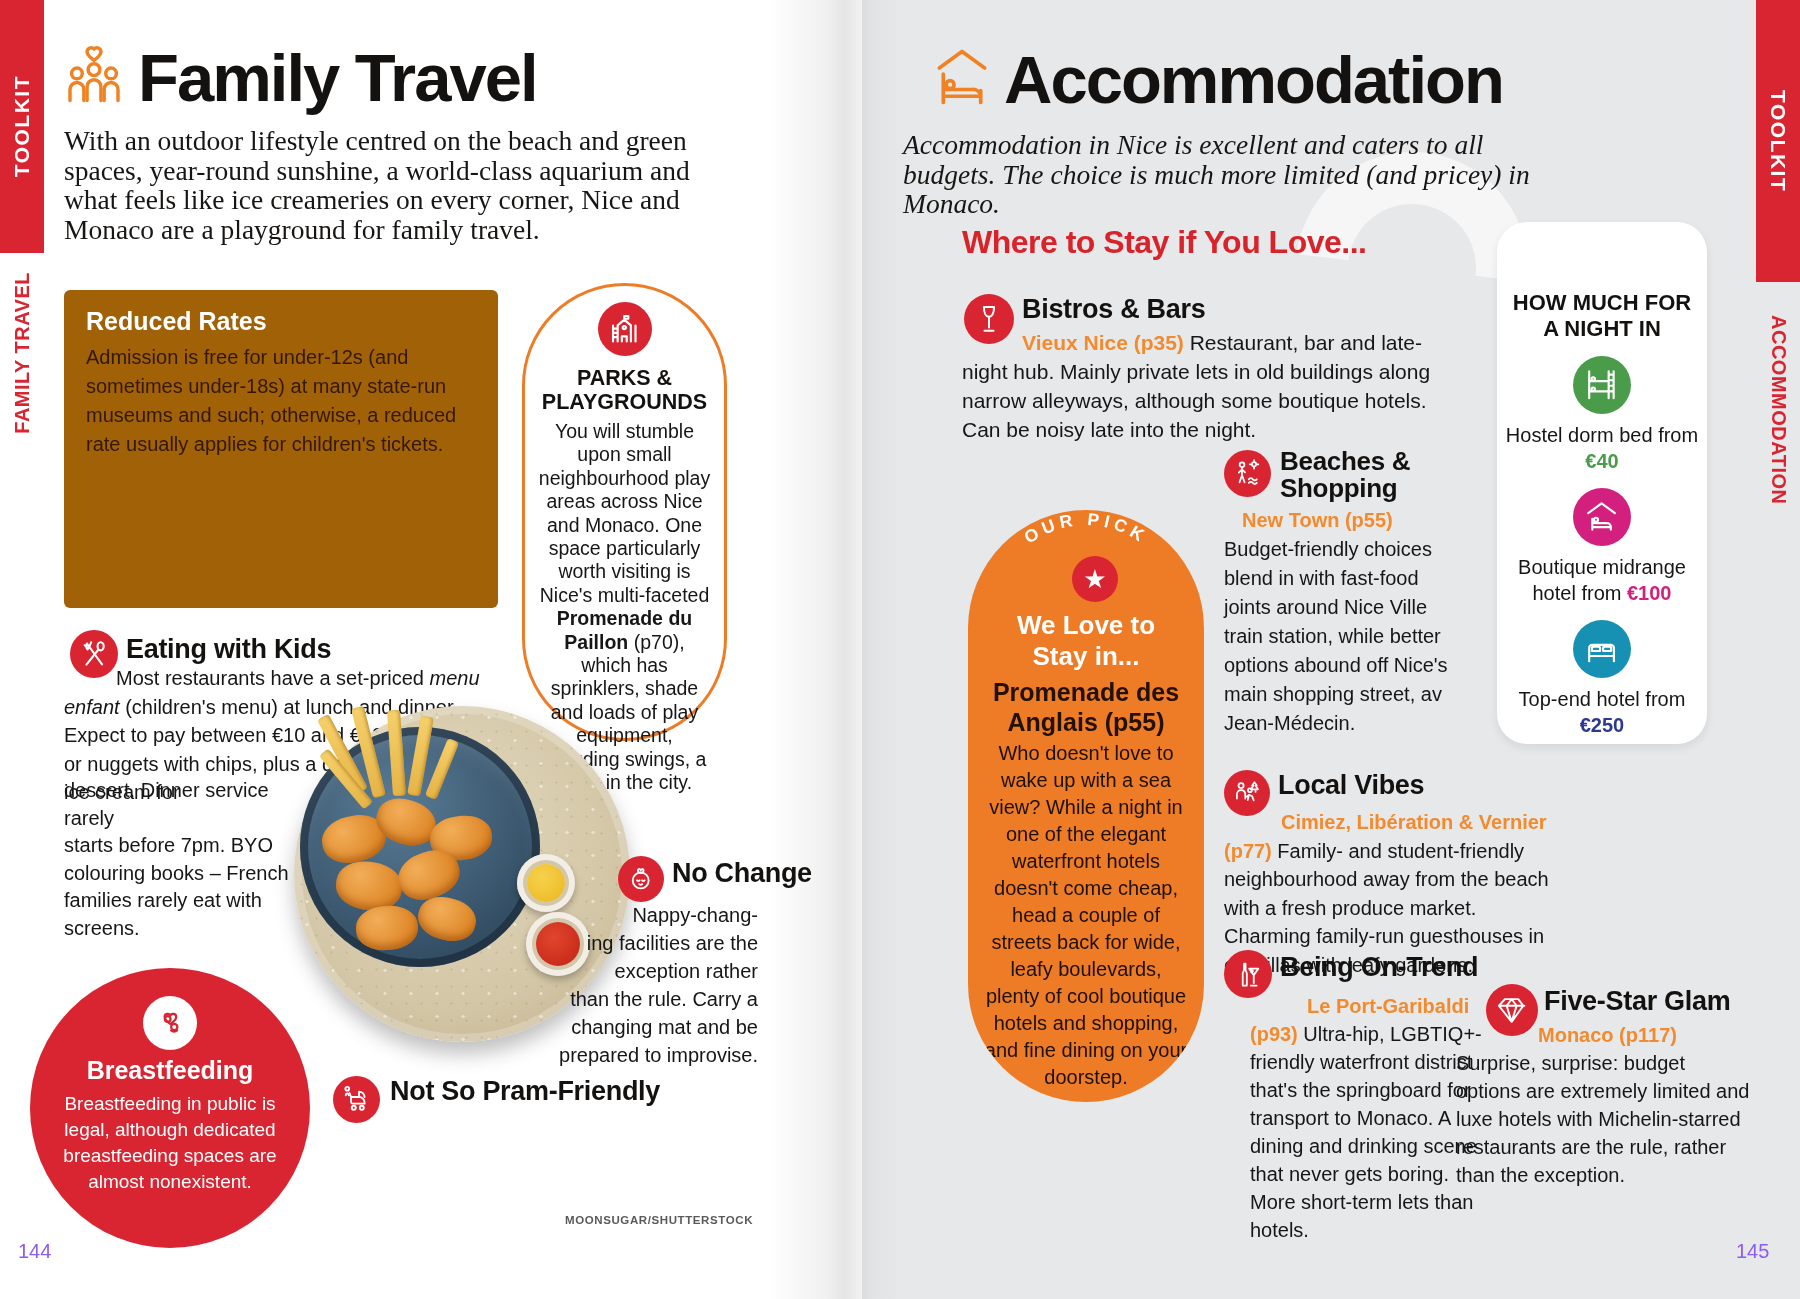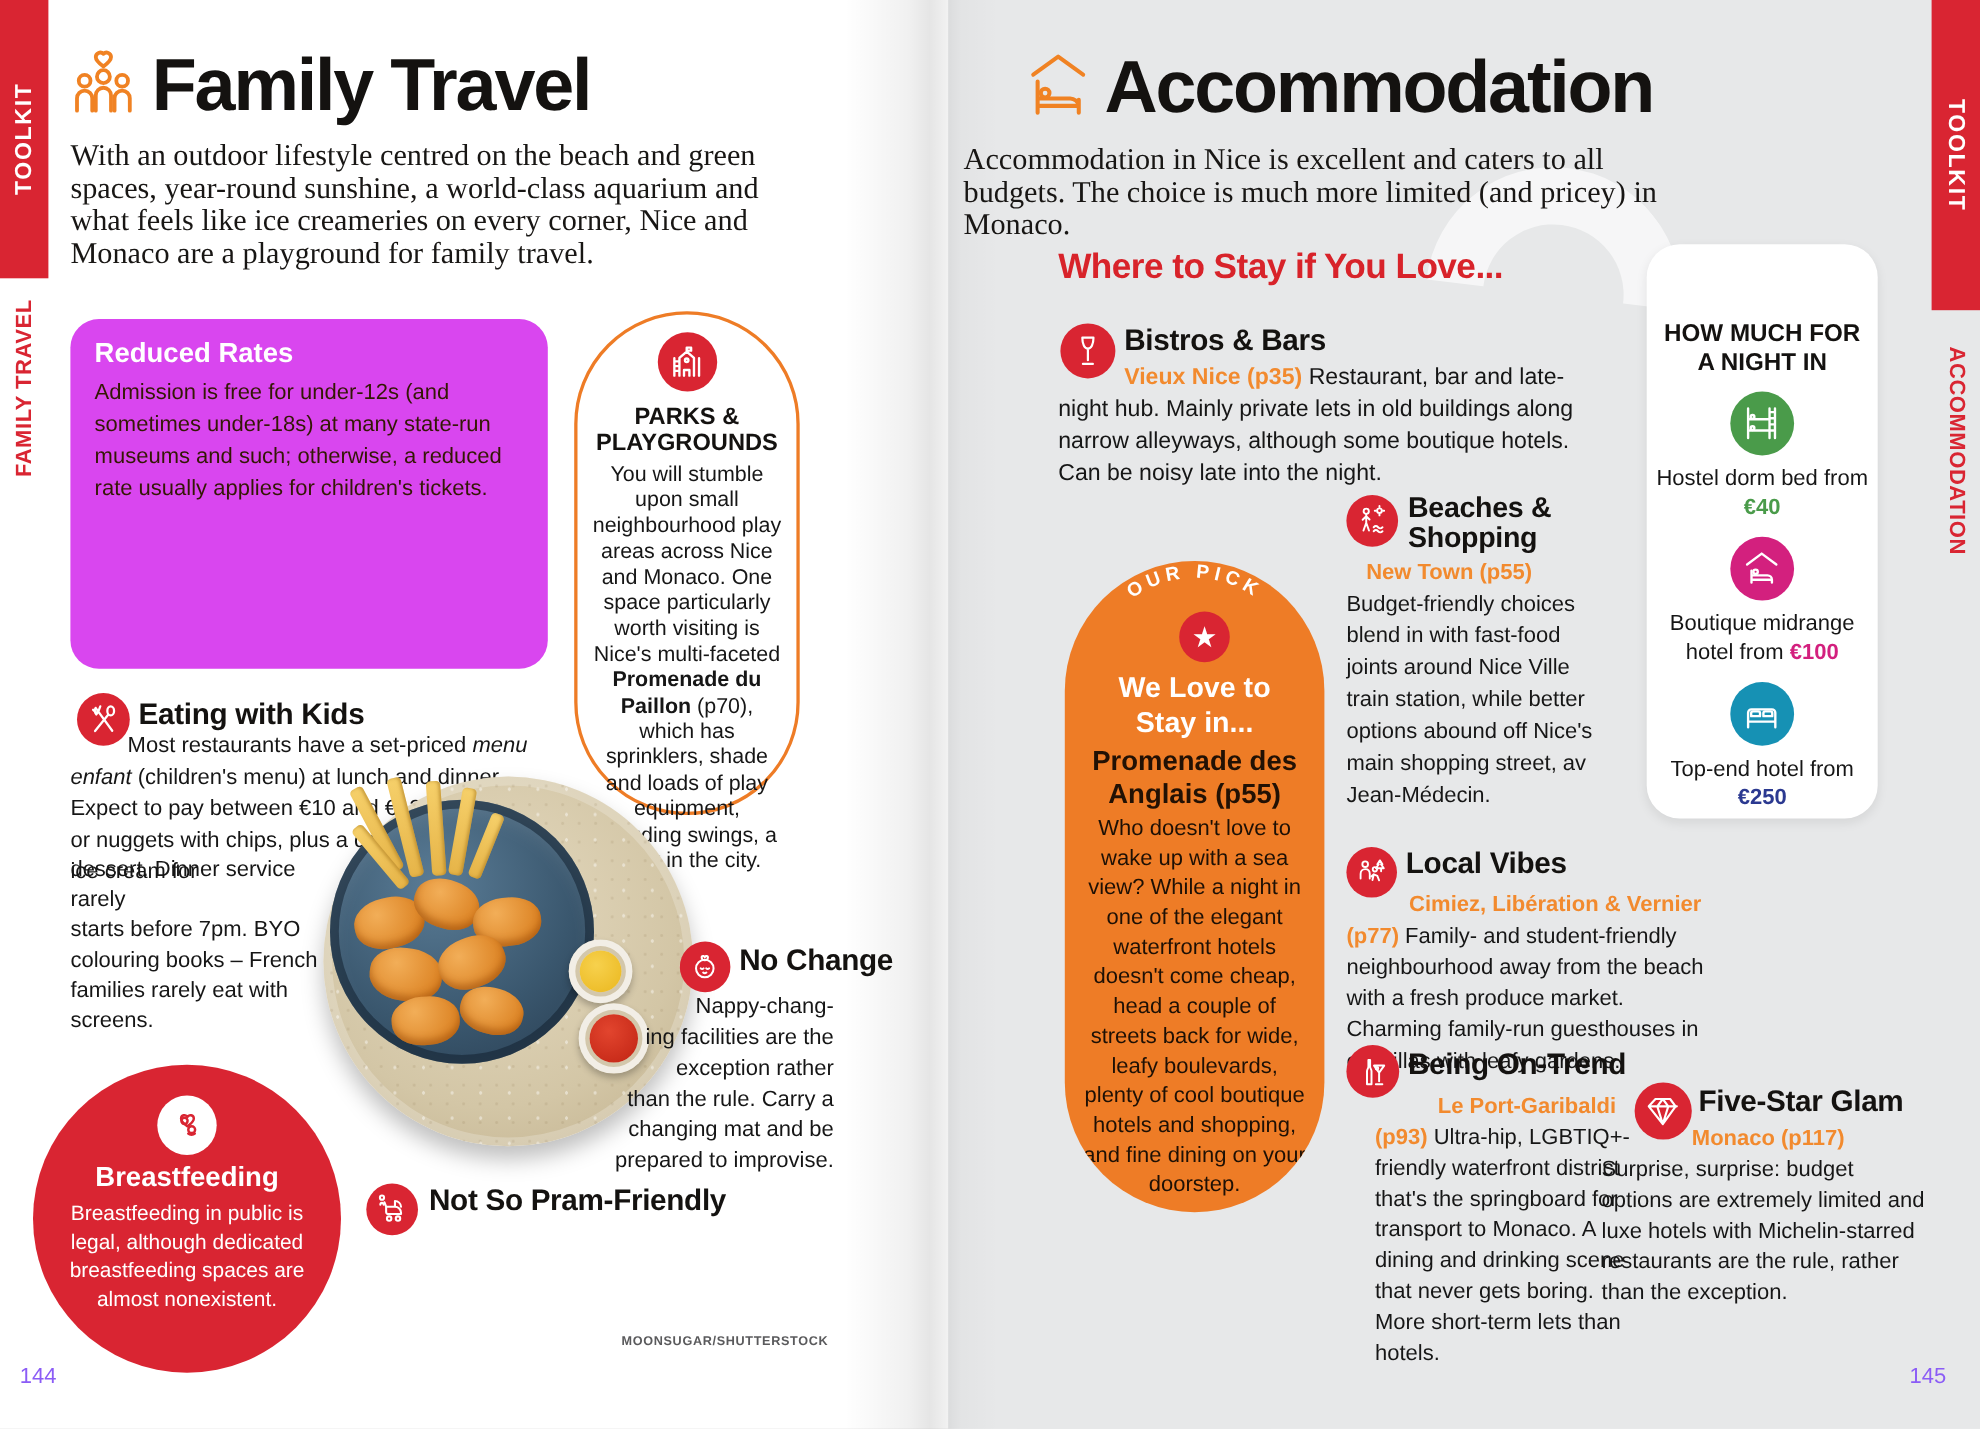--- a/index.html
+++ b/index.html
@@ -20,21 +20,21 @@
   .redhead{color:#d8232a;font-weight:700;font-size:32px;letter-spacing:-.5px;white-space:nowrap;}
   
   .ic{border-radius:50%;background:#d92532;display:flex;align-items:center;justify-content:center;}
   .ic svg{width:64%;height:64%;}
   
   .tab{background:#d92532;color:#fff;display:flex;align-items:center;justify-content:center;font-weight:700;font-size:21px;letter-spacing:1.5px;}
   .side-label{color:#d92532;font-weight:700;font-size:20px;letter-spacing:.5px;display:flex;align-items:center;justify-content:center;}
   .vert-up{writing-mode:vertical-rl;transform:rotate(180deg);}
   .vert-down{writing-mode:vertical-rl;}
   
-  .rr-box{background:#d946ef;border-radius:26px;padding:17px 22px;box-sizing:border-box;}
+  .rr-box{background:#a16207;border-radius:6px;padding:17px 22px;box-sizing:border-box;}
   .rr-box h3{margin:0 0 7px;color:#fff;font-size:25px;}
   .rr-box p{margin:0;color:#331803;font-size:20px;line-height:29px;}
   .rr-box p + p{text-indent:2.1em;}
   .oval{border:3.5px solid #ee7c26;border-radius:108px;background:#fff;text-align:center;box-sizing:border-box;}
   .pill{background:#ee7c26;border-radius:120px;text-align:center;overflow:hidden;}
   
   .hanger{background:#fff;border-radius:30px;box-sizing:border-box;text-align:center;
     box-shadow:0 4px 10px rgba(0,0,0,.08);}
   .hook{border:52px solid rgba(255,255,255,.62);border-radius:50%;
     border-bottom-color:transparent;border-left-color:transparent;transform:rotate(-38deg);}
@@ -198,21 +198,21 @@
 
   <div class="abs" style="left:928px;top:42px;width:68px;height:70px;">
     <svg viewBox="0 0 24 24" fill="none" stroke="#f08223" stroke-width="1.3" stroke-linecap="round" stroke-linejoin="round" style="width:100%;height:100%">
       <path d="M4 8.8 12 3l8 5.8"></path>
       <path d="M5.4 21V11M5.4 18.8h13.2M5.4 16.4h10.4a2.8 2.8 0 0 1 2.8 2.4M18.6 21v-4.2"></path>
       <circle cx="7.8" cy="14.7" r="1.4"></circle>
     </svg>
   </div>
   <div class="abs h1" style="left:1004px;top:46px;">Accommodation</div>
 
-  <div class="abs serif" style="left:876px;top:130px;width:660px;">Accommodation in Nice is excellent and caters to all budgets. The choice is much more limited (and pricey) in Monaco.</div>
+  <div class="abs serif" style="left:903px;top:130px;width:660px;font-style:italic;">Accommodation in Nice is excellent and caters to all budgets. The choice is much more limited (and pricey) in Monaco.</div>
 
   <div class="abs redhead" style="left:962px;top:224px;">Where to Stay if You Love...</div>
 
   <div class="abs ic" style="left:964px;top:294px;width:50px;height:50px;">
     <svg viewBox="0 0 24 24" fill="none" stroke="#fff" stroke-width="1.5" stroke-linecap="round" stroke-linejoin="round">
       <path d="M8.2 3h7.6c0 4.6-1.6 7.4-3.8 7.4S8.2 7.6 8.2 3ZM12 10.4v7.9M8.6 20.9h6.8"></path>
     </svg>
   </div>
   <div class="abs sec-h" style="left:1022px;top:296px;">Bistros &amp; Bars</div>
   <div class="abs body" style="left:962px;top:328px;width:474px;font-size:21px;line-height:29px;text-indent:60px;"><span class="ob">Vieux Nice (p35)</span> Restaurant, bar and late-night hub. Mainly private lets in old buildings along narrow alleyways, although some boutique hotels. Can be noisy late into the night.</div>

